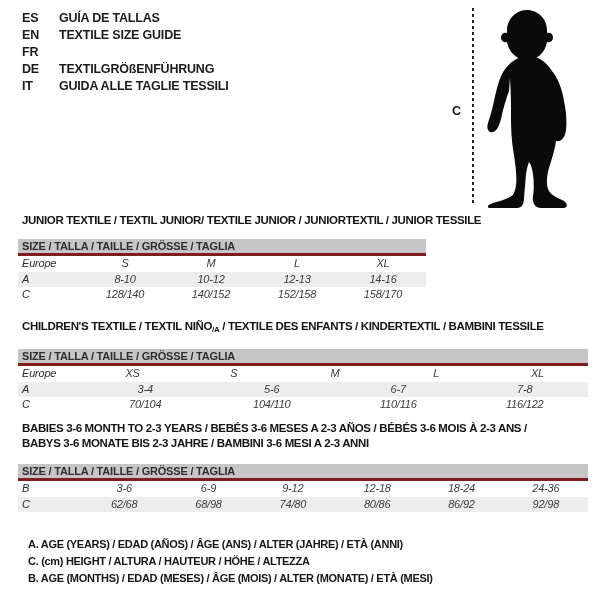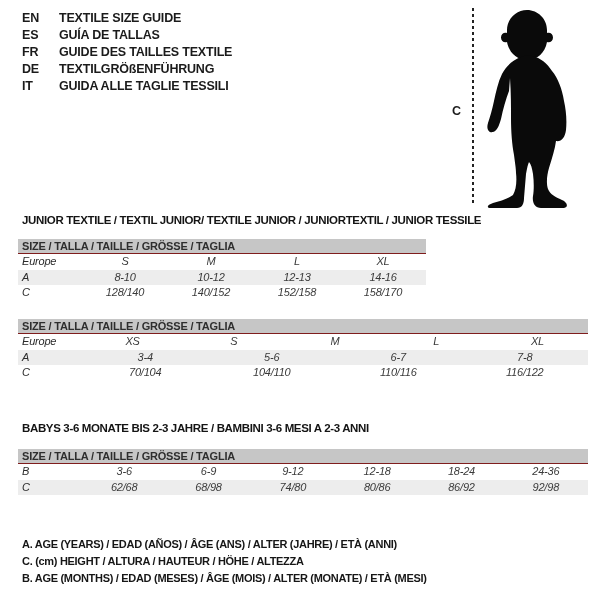--- a/index.html
+++ b/index.html
@@ -25,49 +25,48 @@
   .section{position:absolute;left:18px;}
   #sec-junior{top:213px;width:408px;}
   #sec-children{top:319px;width:570px;}
   #sec-babies{top:421px;width:570px;}
   .sec-title{font-weight:bold;font-size:11.5px;line-height:14px;letter-spacing:-0.35px;margin:0 0 12px 4px;color:#141414;white-space:nowrap;}
   #sec-babies .sec-title{margin-bottom:0;line-height:15px;}
   #sec-babies .title-gap{height:13px;}
   .sub{font-size:8px;vertical-align:-2px;font-weight:bold;}
 
   .size-bar{
-    height:14px;background:#c6c6c6;border-bottom:1px solid #7f1d1d;
+    height:14px;background:#c6c6c6;border-bottom:3px solid #7f1d1d;
     font-weight:bold;font-size:11px;line-height:14px;padding-left:4px;
     letter-spacing:-0.2px;color:#2e2e2e;
   }
   .t-row{display:flex;height:15.5px;line-height:15.5px;font-size:11px;letter-spacing:-0.2px;color:#3a3a3a;font-style:italic;}
   .t-row.alt{background:#ededed;}
   .t-label{width:60px;padding-left:4px;color:#2b2b2b;}
   .t-cell{flex:1;text-align:center;}
 
   
-  .footnotes{position:absolute;left:22px;top:536px;font-weight:bold;font-size:11px;line-height:17px;letter-spacing:-0.3px;color:#161616;}
+  .footnotes{position:absolute;left:28px;top:536px;font-weight:bold;font-size:11px;line-height:17px;letter-spacing:-0.3px;color:#161616;}
 </style>
 </head>
 <body>
 
 <div class="page">
 
   <div class="lang-block">
     <div class="lang-row">
+      <span class="lang-code">ES</span>
+      <span class="lang-title">GUÍA DE TALLAS</span>
+    </div>
+    <div class="lang-row">
       <span class="lang-code">EN</span>
       <span class="lang-title">TEXTILE SIZE GUIDE</span>
     </div>
     <div class="lang-row">
-      <span class="lang-code">ES</span>
-      <span class="lang-title">GUÍA DE TALLAS</span>
-    </div>
-    <div class="lang-row">
       <span class="lang-code">FR</span>
-      <span class="lang-title">GUIDE DES TAILLES TEXTILE</span>
     </div>
     <div class="lang-row">
       <span class="lang-code">DE</span>
       <span class="lang-title">TEXTILGRÖßENFÜHRUNG</span>
     </div>
     <div class="lang-row">
       <span class="lang-code">IT</span>
       <span class="lang-title">GUIDA ALLE TAGLIE TESSILI</span>
     </div>
   </div>
@@ -103,20 +102,23 @@
         <span class="t-label">C</span>
         <span class="t-cell">128/140</span>
         <span class="t-cell">140/152</span>
         <span class="t-cell">152/158</span>
         <span class="t-cell">158/170</span>
       </div>
     </div>
   </div>
 
   <div class="section" id="sec-children">
+    <div class="sec-title">
+      <span>CHILDREN'S TEXTILE / TEXTIL NIÑO</span><span class="sub">/A</span><span> / TEXTILE DES ENFANTS / KINDERTEXTIL / BAMBINI TESSILE</span>
+    </div>
     <div class="size-table">
       <div class="size-bar">SIZE / TALLA / TAILLE / GRÖSSE / TAGLIA</div>
       <div class="t-row">
         <span class="t-label">Europe</span>
         <span class="t-cell">XS</span>
         <span class="t-cell">S</span>
         <span class="t-cell">M</span>
         <span class="t-cell">L</span>
         <span class="t-cell">XL</span>
       </div>
@@ -131,20 +133,23 @@
         <span class="t-label">C</span>
         <span class="t-cell">70/104</span>
         <span class="t-cell">104/110</span>
         <span class="t-cell">110/116</span>
         <span class="t-cell">116/122</span>
       </div>
     </div>
   </div>
 
   <div class="section" id="sec-babies">
+    <div class="sec-title">
+      <span>BABIES 3-6 MONTH TO 2-3 YEARS / BEBÉS 3-6 MESES A 2-3 AÑOS / BÉBÉS 3-6 MOIS À 2-3 ANS /</span>
+    </div>
     <div class="sec-title">
       <span>BABYS 3-6 MONATE BIS 2-3 JAHRE / BAMBINI 3-6 MESI A 2-3 ANNI</span>
     </div>
     <div class="title-gap"></div>
     <div class="size-table">
       <div class="size-bar">SIZE / TALLA / TAILLE / GRÖSSE / TAGLIA</div>
       <div class="t-row">
         <span class="t-label">B</span>
         <span class="t-cell">3-6</span>
         <span class="t-cell">6-9</span>

